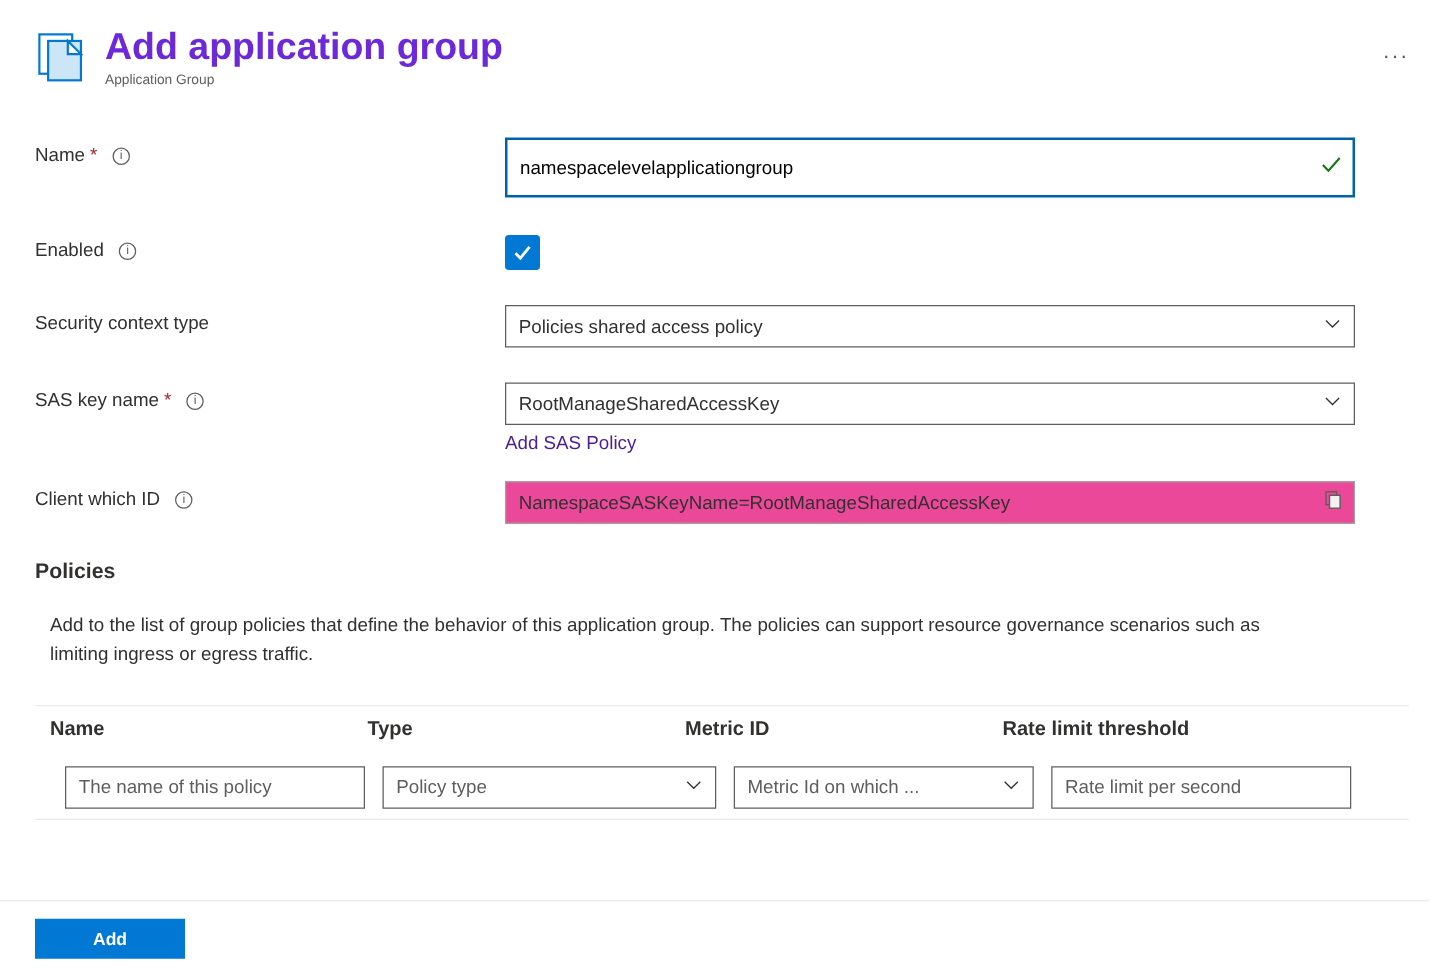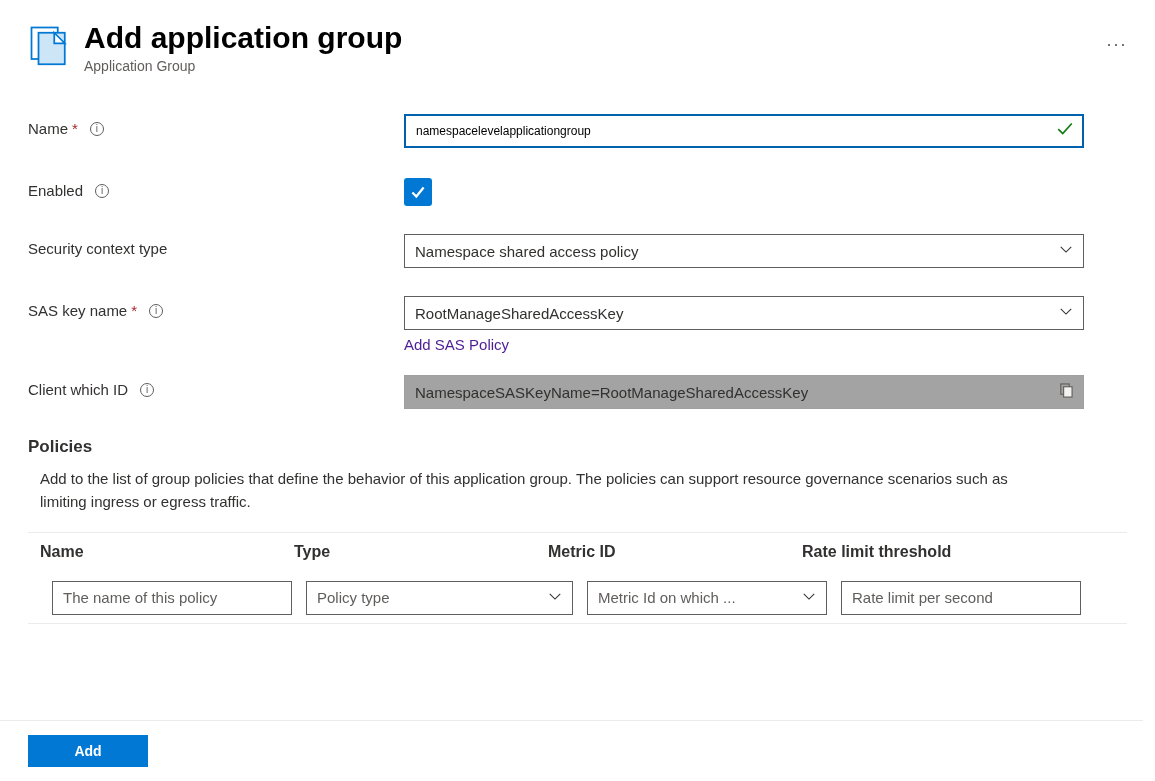--- a/index.html
+++ b/index.html
@@ -22,24 +22,24 @@
       height: 42px;
       margin-right: 14px;
       margin-top: 4px;
       flex-shrink: 0;
     }
     .header-text { flex: 1; }
     .page-title {
       font-size: 30px;
       font-weight: 600;
       line-height: 1.2;
-      color: #000000;
+      color: #6d28d9;
     }
     .page-subtitle {
-      font-size: 14px;
+      font-size: 11px;
       color: #605e5c;
       margin-top: 2px;
     }
     .more-icon {
       font-size: 18px;
       color: #605e5c;
       margin-left: 12px;
       margin-top: 14px;
       letter-spacing: 1px;
     }
@@ -75,23 +75,23 @@
       border-radius: 50%;
       font-size: 10px;
       color: #605e5c;
       margin-left: 6px;
       font-style: normal;
       line-height: 1;
       cursor: default;
     }
     .text-input {
       width: 100%;
-      height: 34px;
+      height: 48px;
       padding: 0 34px 0 10px;
-      font-size: 12px;
+      font-size: 15px;
       font-family: inherit;
       border: 1px solid #605e5c;
       outline: none;
       position: relative;
     }
     .input-wrap { position: relative; }
     .input-validated {
       border: 2px solid #0062ad;
     }
     .check-mark {
@@ -139,48 +139,48 @@
       font-size: 15px;
       text-decoration: none;
       display: inline-block;
       margin-top: 6px;
       cursor: pointer;
     }
     .readonly-box {
       width: 100%;
       height: 34px;
       border: 1px solid #a19f9d;
-      background: #a3a3a3;
+      background: #ec4899;
       display: flex;
       align-items: center;
       padding: 0 10px;
       font-size: 15px;
       color: #323130;
       position: relative;
     }
     .copy-icon {
       position: absolute;
       right: 10px;
       top: 50%;
       transform: translateY(-50%);
       cursor: pointer;
       color: #605e5c;
     }
     .section-title {
       font-size: 17px;
       font-weight: 700;
       margin-top: 18px;
-      margin-bottom: 10px;
+      margin-bottom: 22px;
     }
     .section-desc {
       font-size: 15px;
       line-height: 1.55;
       color: #323130;
       padding-left: 12px;
-      margin-bottom: 18px;
+      margin-bottom: 28px;
       max-width: 1030px;
     }
     .policy-table {
       border-top: 1px solid #edebe9;
       border-bottom: 1px solid #edebe9;
       padding-left: 12px;
     }
     .policy-header-row {
       display: flex;
       padding: 10px 0 12px 0;
@@ -302,21 +302,21 @@
       </div>
     </div>
   </div>
 
   <div class="form-row">
     <div class="form-label-col">
       <span>Security context type</span>
     </div>
     <div class="form-control-col">
       <div class="select-box">
-        <span>Namespace shared access policy</span>
+        <span>Policies shared access policy</span>
         <span class="chevron">
           <svg width="14" height="14" viewBox="0 0 16 16">
               <path fill="none" stroke="#323130" stroke-width="1.2" d="M2 5 L8 11 L14 5"></path>
             </svg>
         </span>
       </div>
     </div>
   </div>
 
   <div class="form-row" style="margin-bottom:22px;">

